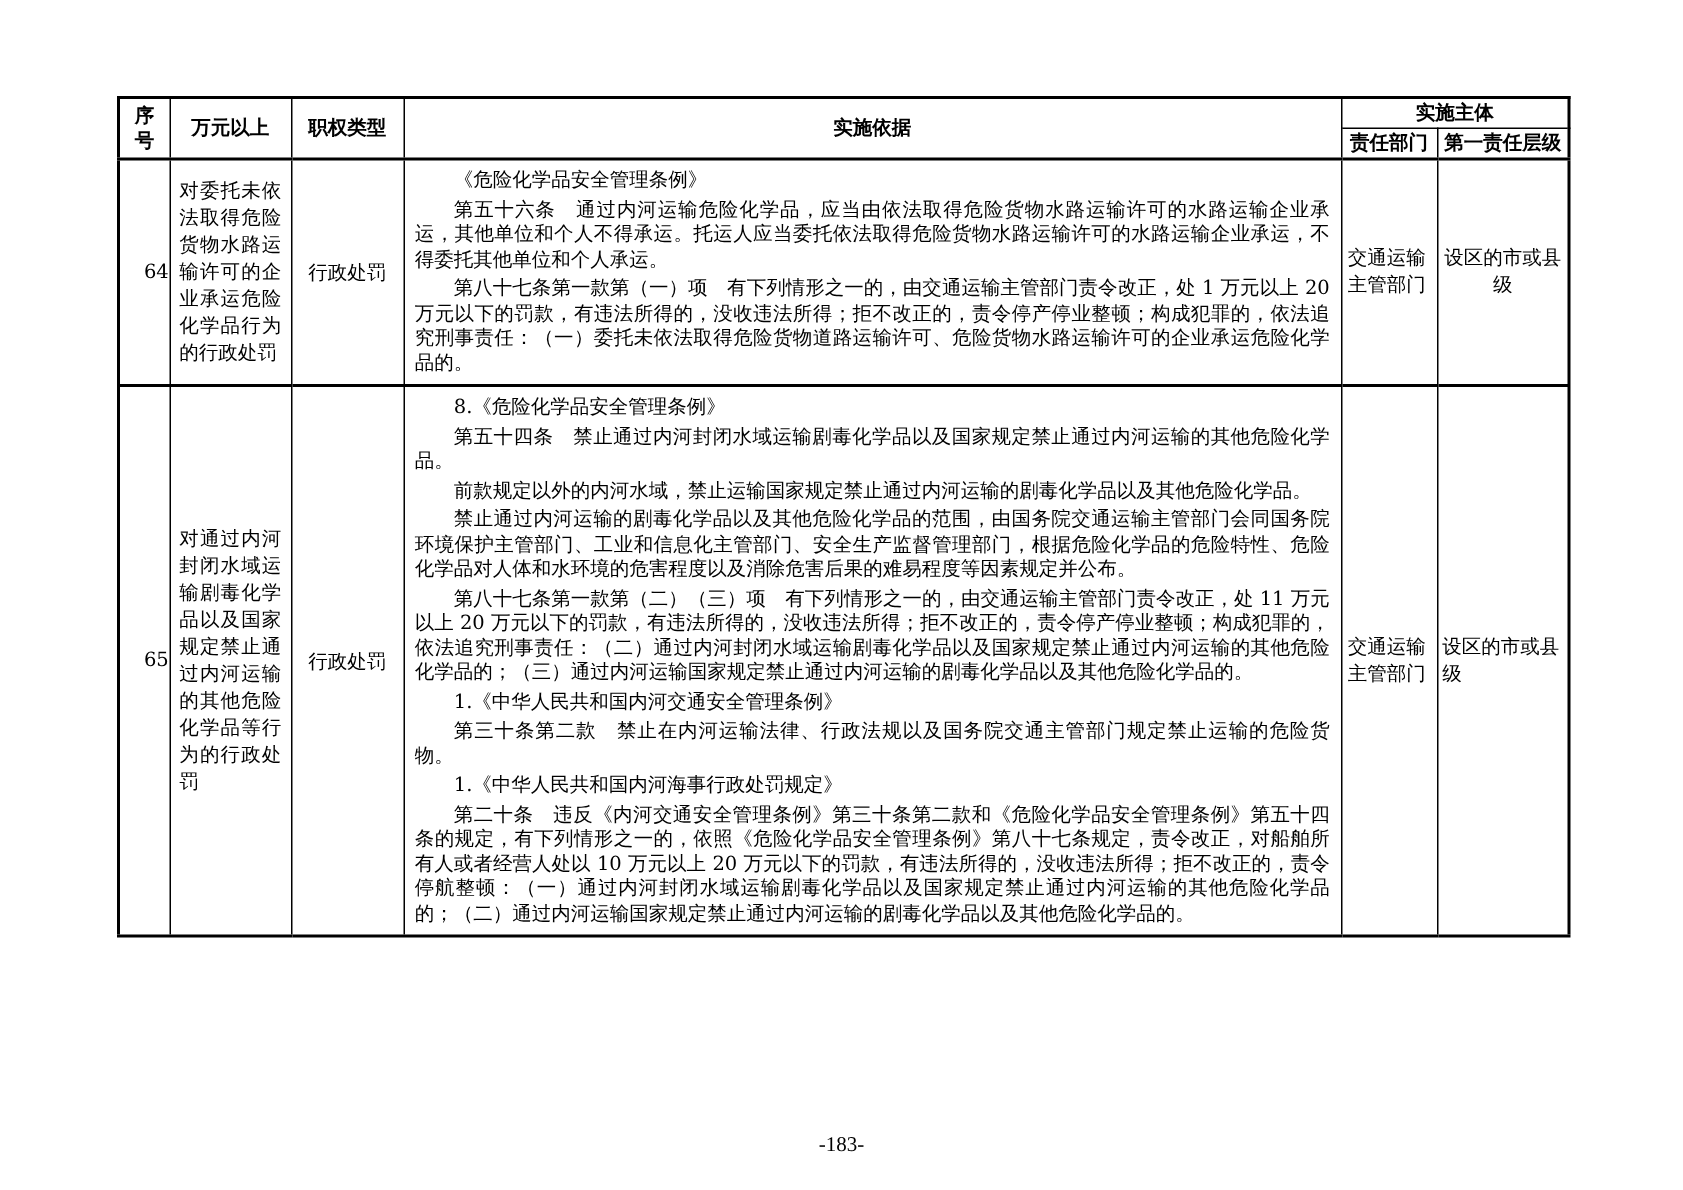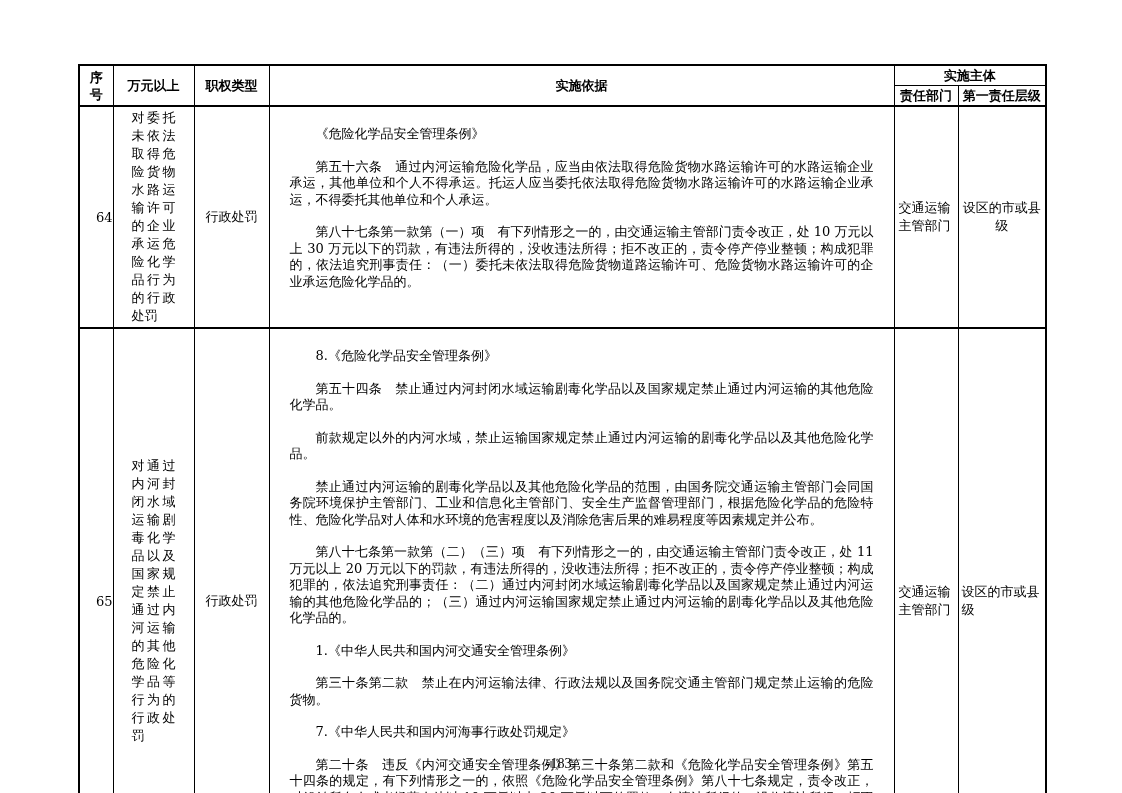--- a/index.html
+++ b/index.html
@@ -41,31 +41,31 @@
   th.h-no{white-space:pre-line;line-height:16px;}
 
   tr.hrow1{height:20px;}
   tr.hrow2{height:19px;}
   tr.row-a{height:133px;}
   tr.row-b{height:325px;}
 
   td.c-no{text-align:right;font-size:13px;}
   td.c-item{
     text-align:justify;
-    padding:2px 18px;
+    padding:2px 6px;
     line-height:18px;
   }
   td.c-type{text-align:center;}
   td.c-basis{
     vertical-align:top;
     padding:3px 4px 2px 4px;
     text-align:justify;
   }
   td.c-basis p{
-    margin:16px;
+    margin:3px;
     text-indent:2em;
     line-height:16.5px;
   }
   td.c-dept{line-height:18px;padding:2px 4px;}
   td.c-level{line-height:18px;padding:2px 3px;border-radius:24px;}
   td.c-level.align-center{text-align:center;}
   td.c-level.align-left{text-align:left;}
 
   .footer{
     position:absolute;
@@ -105,38 +105,38 @@
       </tr>
     </thead>
     <tbody>
       <tr class="row-a">
         <td class="c-no">64</td>
         <td class="c-item">对委托未依法取得危险货物水路运输许可的企业承运危险化学品行为的行政处罚</td>
         <td class="c-type">行政处罚</td>
         <td class="c-basis">
             <p>《危险化学品安全管理条例》</p>
             <p>第五十六条　通过内河运输危险化学品，应当由依法取得危险货物水路运输许可的水路运输企业承运，其他单位和个人不得承运。托运人应当委托依法取得危险货物水路运输许可的水路运输企业承运，不得委托其他单位和个人承运。</p>
-            <p>第八十七条第一款第（一）项　有下列情形之一的，由交通运输主管部门责令改正，处 10 万元以上 30 万元以下的罚款，有违法所得的，没收违法所得；拒不改正的，责令停产停业整顿；构成犯罪的，依法追究刑事责任：（一）委托未依法取得危险货物道路运输许可、危险货物水路运输许可的企业承运危险化学品的。</p>
+            <p>第八十七条第一款第（一）项　有下列情形之一的，由交通运输主管部门责令改正，处 1 万元以上 20 万元以下的罚款，有违法所得的，没收违法所得；拒不改正的，责令停产停业整顿；构成犯罪的，依法追究刑事责任：（一）委托未依法取得危险货物道路运输许可、危险货物水路运输许可的企业承运危险化学品的。</p>
           </td>
         <td class="c-dept">交通运输主管部门</td>
         <td class="c-level align-center">设区的市或县级</td>
       </tr>
       <tr class="row-b">
         <td class="c-no">65</td>
         <td class="c-item">对通过内河封闭水域运输剧毒化学品以及国家规定禁止通过内河运输的其他危险化学品等行为的行政处罚</td>
         <td class="c-type">行政处罚</td>
         <td class="c-basis">
             <p>8.《危险化学品安全管理条例》</p>
             <p>第五十四条　禁止通过内河封闭水域运输剧毒化学品以及国家规定禁止通过内河运输的其他危险化学品。</p>
             <p>前款规定以外的内河水域，禁止运输国家规定禁止通过内河运输的剧毒化学品以及其他危险化学品。</p>
             <p>禁止通过内河运输的剧毒化学品以及其他危险化学品的范围，由国务院交通运输主管部门会同国务院环境保护主管部门、工业和信息化主管部门、安全生产监督管理部门，根据危险化学品的危险特性、危险化学品对人体和水环境的危害程度以及消除危害后果的难易程度等因素规定并公布。</p>
             <p>第八十七条第一款第（二）（三）项　有下列情形之一的，由交通运输主管部门责令改正，处 11 万元以上 20 万元以下的罚款，有违法所得的，没收违法所得；拒不改正的，责令停产停业整顿；构成犯罪的，依法追究刑事责任：（二）通过内河封闭水域运输剧毒化学品以及国家规定禁止通过内河运输的其他危险化学品的；（三）通过内河运输国家规定禁止通过内河运输的剧毒化学品以及其他危险化学品的。</p>
             <p>1.《中华人民共和国内河交通安全管理条例》</p>
             <p>第三十条第二款　禁止在内河运输法律、行政法规以及国务院交通主管部门规定禁止运输的危险货物。</p>
-            <p>7.《中华人民共和国内河海事行政处罚规定》</p>
+            <p>1.《中华人民共和国内河海事行政处罚规定》</p>
             <p>第二十条　违反《内河交通安全管理条例》第三十条第二款和《危险化学品安全管理条例》第五十四条的规定，有下列情形之一的，依照《危险化学品安全管理条例》第八十七条规定，责令改正，对船舶所有人或者经营人处以 10 万元以上 20 万元以下的罚款，有违法所得的，没收违法所得；拒不改正的，责令停航整顿：（一）通过内河封闭水域运输剧毒化学品以及国家规定禁止通过内河运输的其他危险化学品的；（二）通过内河运输国家规定禁止通过内河运输的剧毒化学品以及其他危险化学品的。</p>
           </td>
         <td class="c-dept">交通运输主管部门</td>
         <td class="c-level align-left">设区的市或县级</td>
       </tr>
     </tbody>
   </table>
 
   <div class="footer">-183-</div>
 

